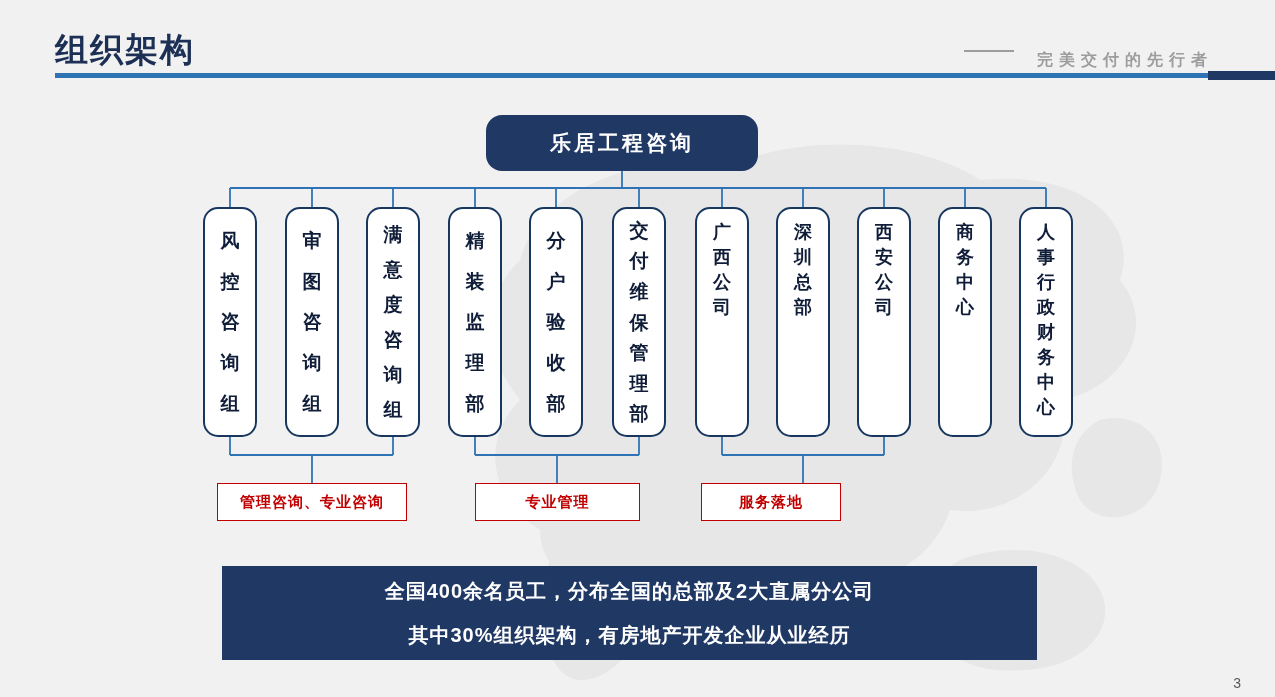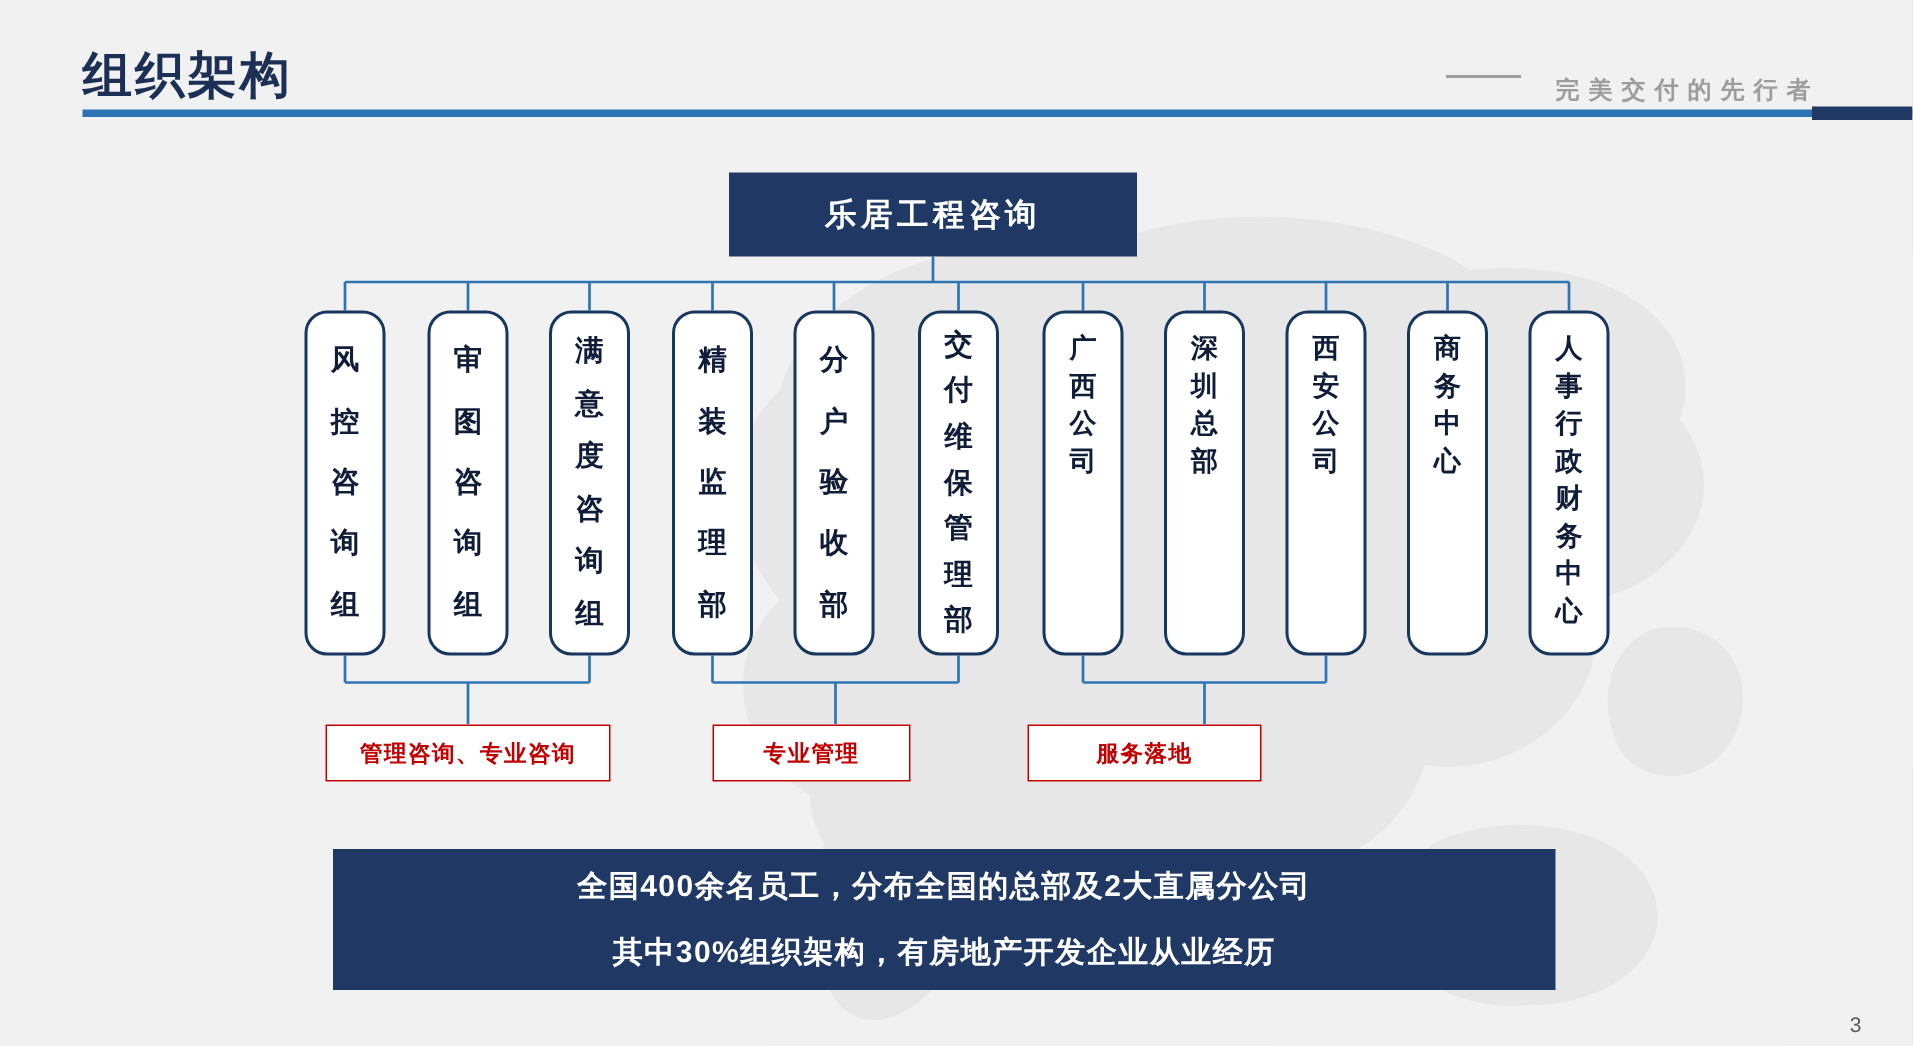--- a/index.html
+++ b/index.html
@@ -35,21 +35,21 @@
   }
   .header-rule-navy{
     position:absolute;left:1208px;top:71px;width:67px;height:9px;
     background:var(--navy);
   }
   
   .map-svg{position:absolute;left:0;top:0;pointer-events:none;}
   
   .root-box{
     position:absolute;left:486px;top:115px;width:272px;height:56px;
-    background:var(--navy);border-radius:0;color:#fff;
+    background:var(--navy);border-radius:16px;color:#fff;
     font-size:21px;font-weight:bold;letter-spacing:3px;
     display:flex;align-items:center;justify-content:center;
   }
   .connector-svg{position:absolute;left:0;top:0;pointer-events:none;}
   .dept-box{
     position:absolute;top:207px;width:54px;height:230px;box-sizing:border-box;
     background:#fff;border:2px solid #17375E;border-radius:15px;
     display:flex;flex-direction:column;align-items:center;
     color:var(--box_text);font-weight:bold;
   }
@@ -202,22 +202,22 @@
         <span>行</span>
         <span>政</span>
         <span>财</span>
         <span>务</span>
         <span>中</span>
         <span>心</span>
       </div>
     </div>
 
   <div class="group-label" style="left:217px;width:190px;">管理咨询、专业咨询</div>
-  <div class="group-label" style="left:475px;width:132px;">专业管理</div>
-  <div class="group-label" style="left:685px;width:156px;">服务落地</div>
+  <div class="group-label" style="left:475px;width:165px;">专业管理</div>
+  <div class="group-label" style="left:701px;width:140px;">服务落地</div>
 
   <div class="banner">
     <div>全国400余名员工，分布全国的总部及2大直属分公司</div>
     <div>其中30%组织架构，有房地产开发企业从业经历</div>
   </div>
 
   <div class="page-number">3</div>
 
 </div>
 

